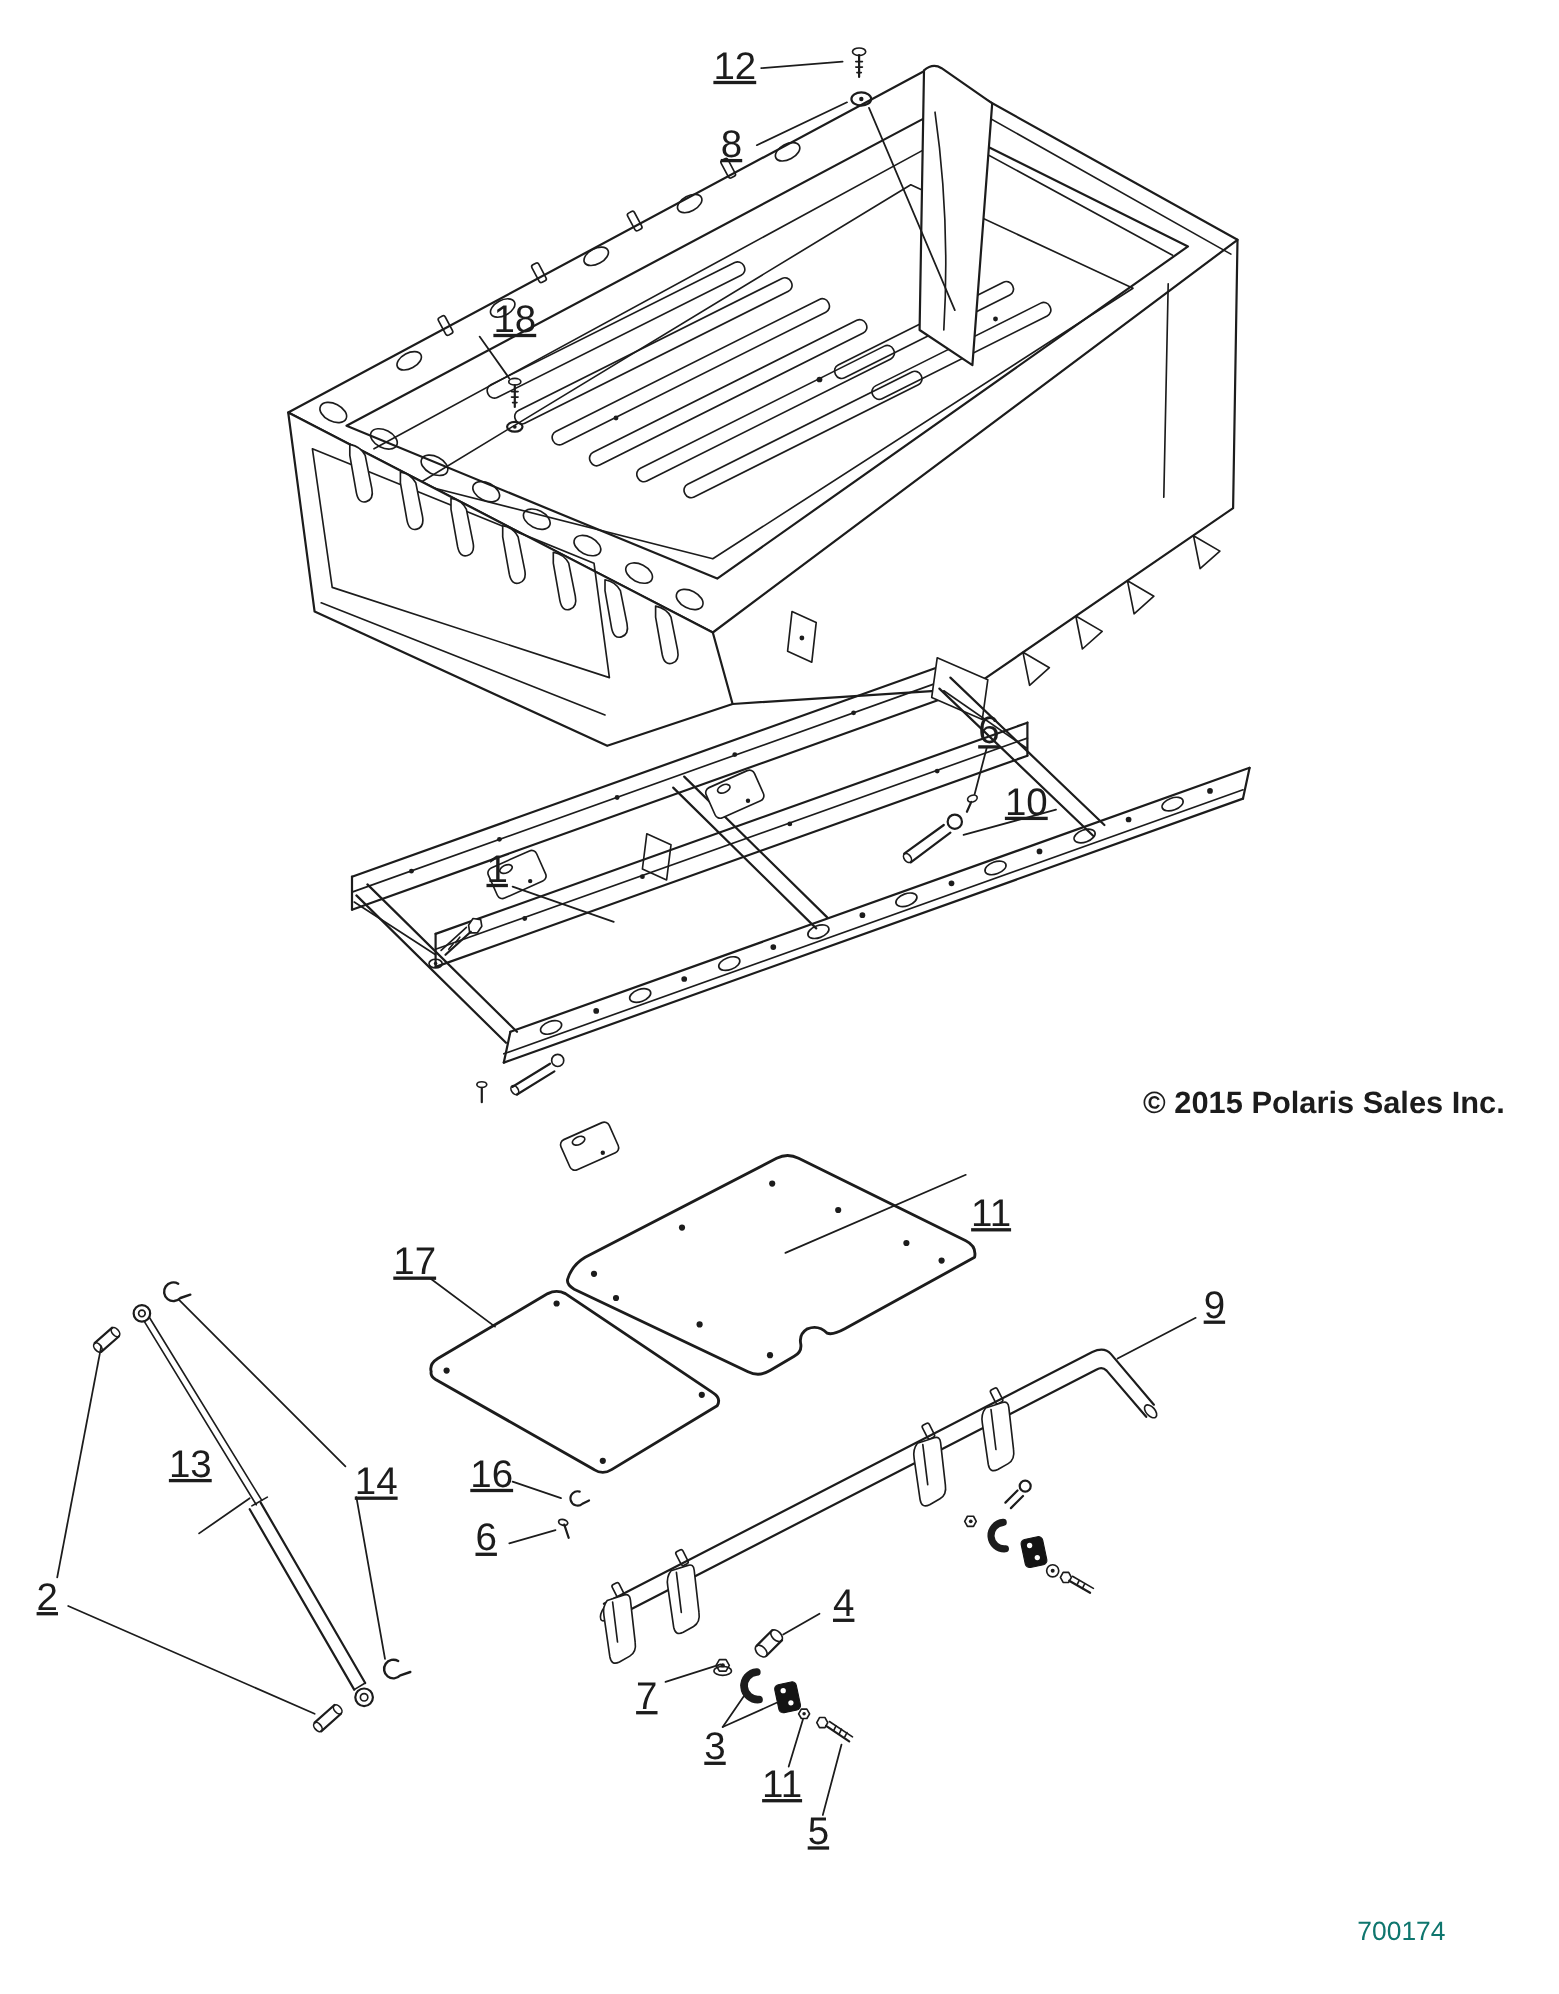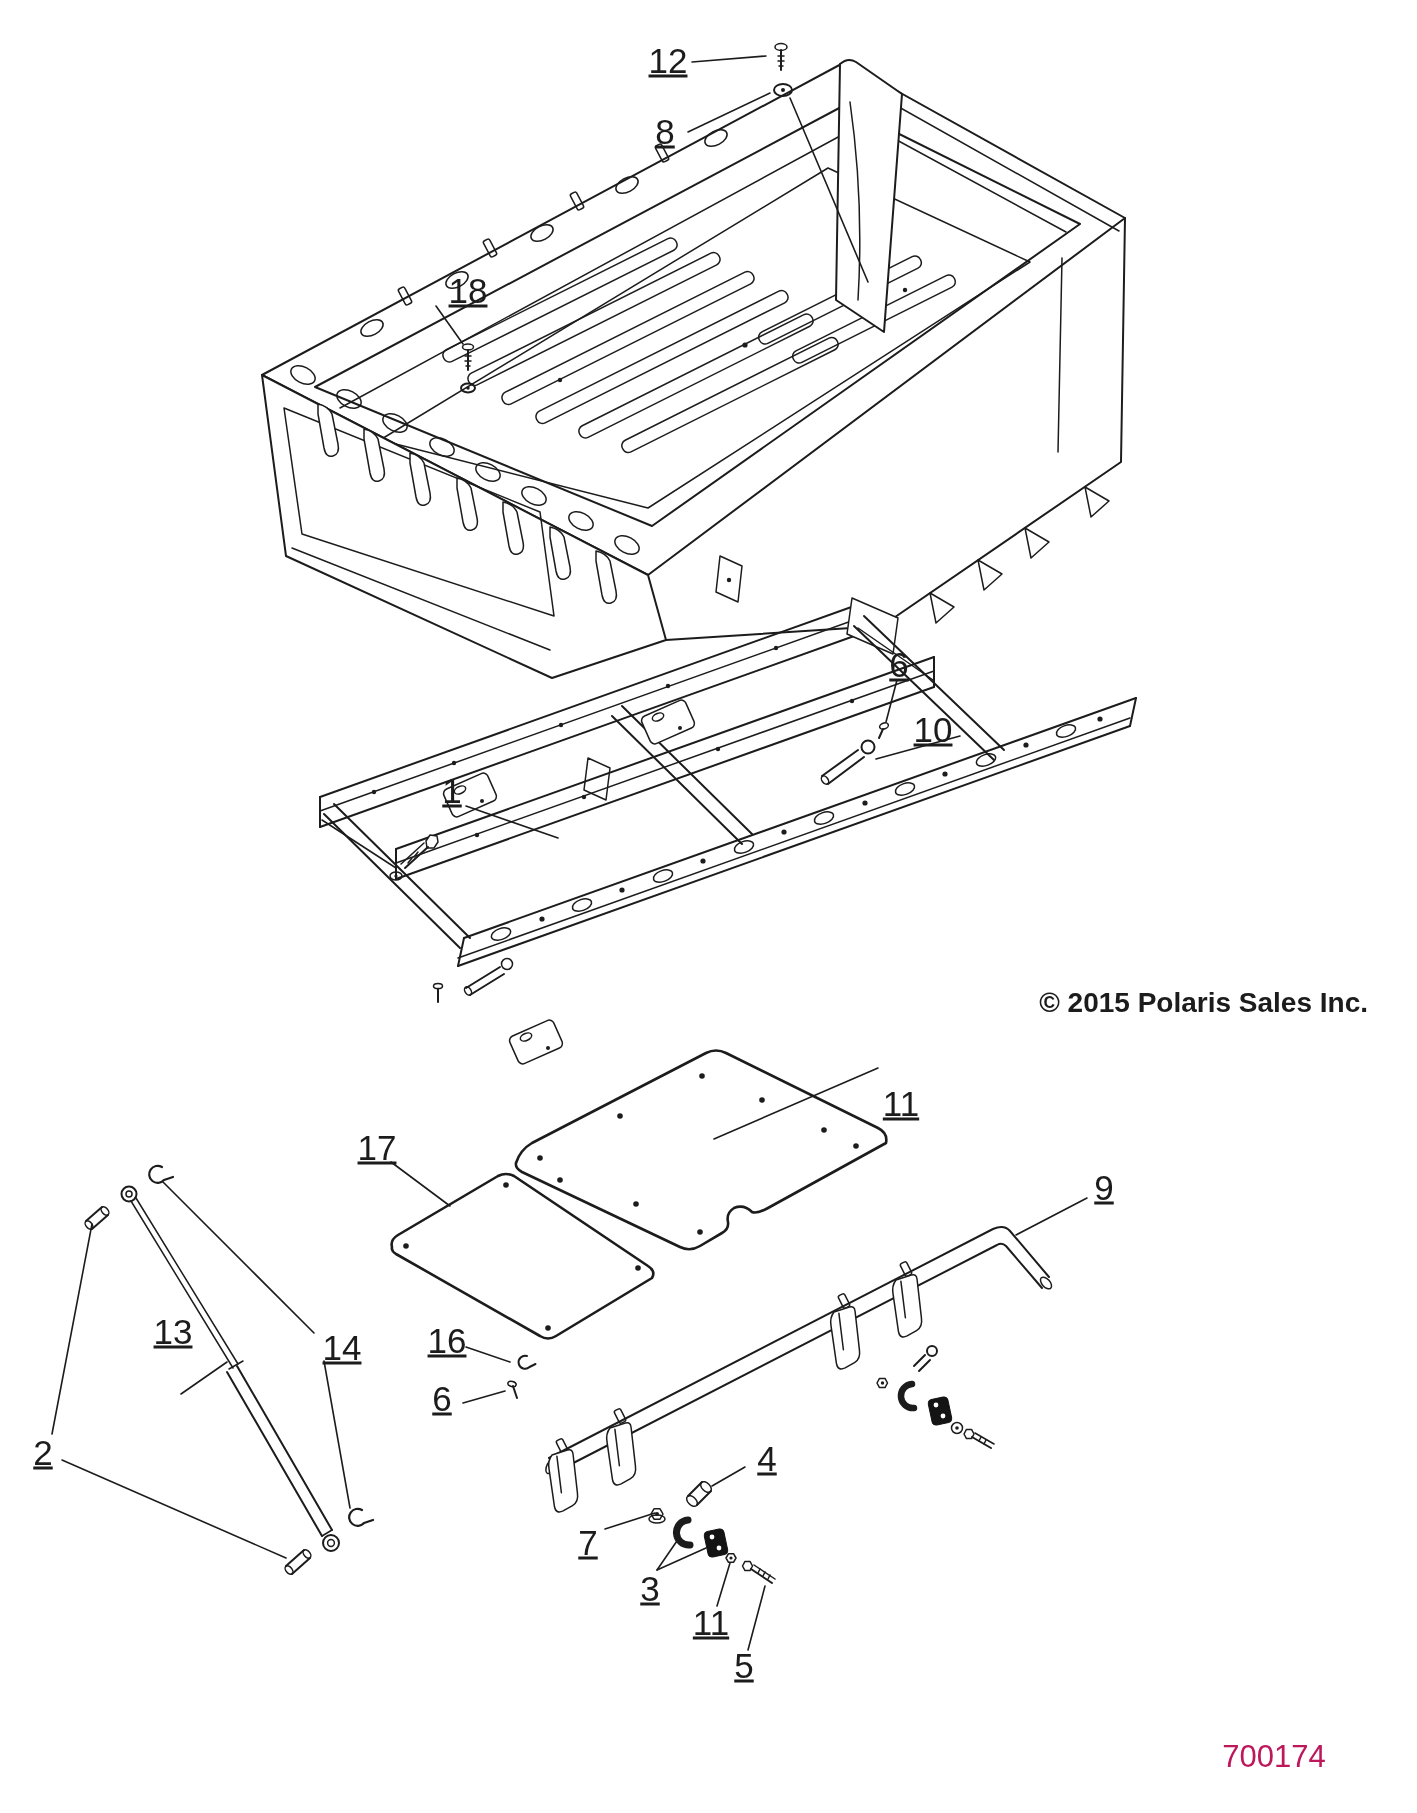--- a/index.html
+++ b/index.html
@@ -25,22 +25,22 @@
     position:absolute;
     transform:translate(-100%,-50%);
     font-size:28px;
     font-weight:700;
     color:#1c1c1c;
     white-space:nowrap;
   }
   .fignum{
     position:absolute;
     transform:translate(-50%,-50%);
-    font-size:31px;
-    color:#be185d;
+    font-size:24px;
+    color:#0f766e;
     white-space:nowrap;
   }
   
   .ln{fill:none;stroke:#1c1c1c;stroke-width:2;stroke-linejoin:round;stroke-linecap:round;}
   .lnw{fill:#ffffff;stroke:#1c1c1c;stroke-width:2;stroke-linejoin:round;stroke-linecap:round;}
   .thin{stroke-width:1.5;}
   .thk{stroke-width:2.6;}
   .lead{fill:none;stroke:#1c1c1c;stroke-width:1.6;stroke-linecap:round;}
   .dot{fill:#1c1c1c;stroke:none;}
   .blk{fill:#141414;stroke:#141414;stroke-width:1;}

